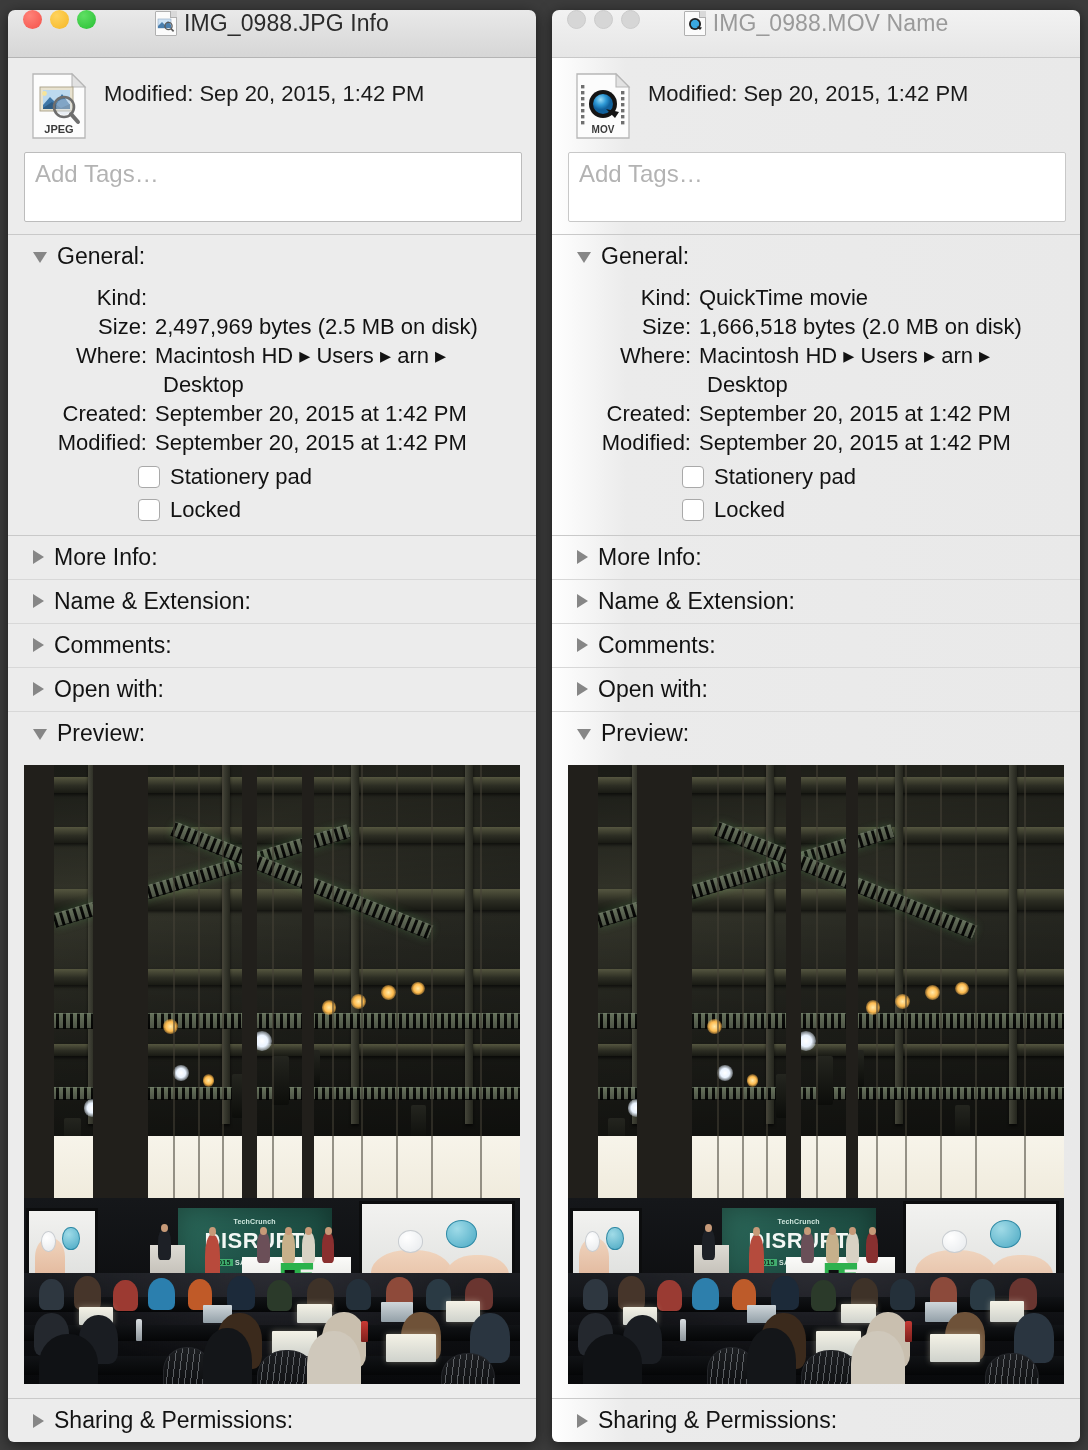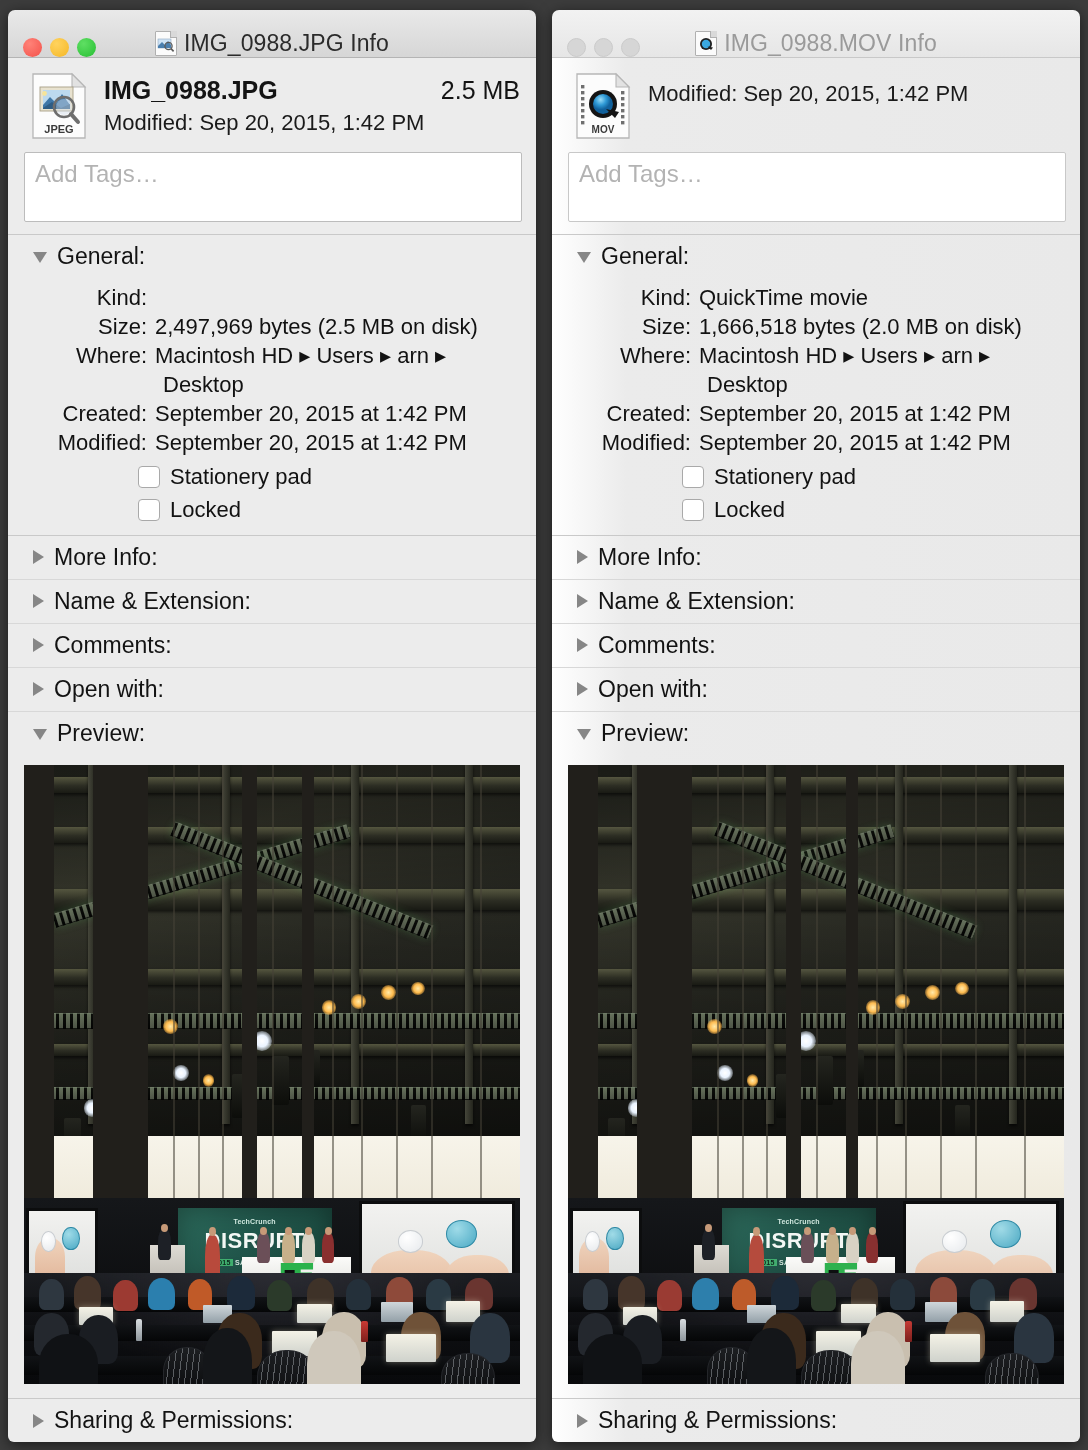--- a/index.html
+++ b/index.html
@@ -33,21 +33,21 @@
     box-shadow: 0 3px 14px rgba(0,0,0,0.55);
   }
   .win-left  { left: 8px; }
   .win-right { left: 552px; }
 
   
   .titlebar {
     height: 48px;
     flex: 0 0 48px;
     display: flex;
-    align-items: flex-end;
+    align-items: flex-start;
     position: relative;
     border-bottom: 1px solid #b4b4b4;
   }
   .win-left .titlebar {
     background: linear-gradient(to bottom, #e9e9e9 0%, #d6d6d6 100%);
   }
   .win-right .titlebar {
     background: linear-gradient(to bottom, #f2f2f2 0%, #e6e6e6 100%);
     border-bottom: 1px solid #c8c8c8;
   }
@@ -493,24 +493,20 @@
             <path d="M15 33 L22 25 L28 31 L34 22 L42 33 L42 37 L15 37 Z" fill="#3f77a8"></path>
             <path d="M15 36 L24 30 L33 36 L42 32 L42 37 L15 37 Z" fill="#2f5d85"></path>
             <circle cx="16.5" cy="21.5" r="2.4" fill="#f7e49a"></circle>
             <circle cx="36" cy="35" r="10" fill="none" stroke="#6e6e6e" stroke-width="2.6"></circle>
             <circle cx="36" cy="35" r="8" fill="rgba(210,222,235,0.45)"></circle>
             <line x1="43" y1="42" x2="50" y2="50" stroke="#6e6e6e" stroke-width="4" stroke-linecap="round"></line>
             <text x="31" y="61" font-family="Liberation Sans, sans-serif" font-size="11" font-weight="bold" fill="#3a3a3a" text-anchor="middle">JPEG</text>
           </svg>
         </span>
         <div class="fh-text">
-          <div class="fh-line1">
-            <span class="fname">IMG_0988.JPG</span>
-            <span class="fsize">2.5 MB</span>
-          </div>
           <div class="fmod">Modified: Sep 20, 2015, 1:42 PM</div>
         </div>
       </div>
 
       <div class="tags-wrap">
         <div class="tags-box">
           <span class="tags-ph">Add Tags…</span>
         </div>
       </div>
 
@@ -731,21 +727,21 @@
       <div class="title-wrap">
         <span class="tb-icon">
           <span class="doc-shape"></span>
           <span class="doc-fold"></span>
           <svg width="22" height="25" viewBox="0 0 22 25" style="position:absolute;inset:0;">
             <circle cx="11" cy="13" r="6" fill="#1f1f1f"></circle>
             <circle cx="11" cy="13" r="4.2" fill="#3aa8e0"></circle>
             <path d="M12.5 15.5 L16 19 L18 16.5 Z" fill="#1f1f1f"></path>
           </svg>
         </span>
-        <span class="title-text">IMG_0988.MOV Info</span>
+        <span class="title-text">IMG_0988.MOV Name</span>
       </div>
     </div>
 
     <div class="body">
 
       <div class="filehead">
         <span class="bigicon">
           <svg width="62" height="68" viewBox="0 0 62 68">
             <path d="M5 2 H44 L57 15 V66 H5 Z" fill="#fcfcfc" stroke="#b6b6b6" stroke-width="1.3"></path>
             <path d="M44 2 L57 15 H44 Z" fill="#e2e2e2" stroke="#b6b6b6" stroke-width="1.1"></path>

